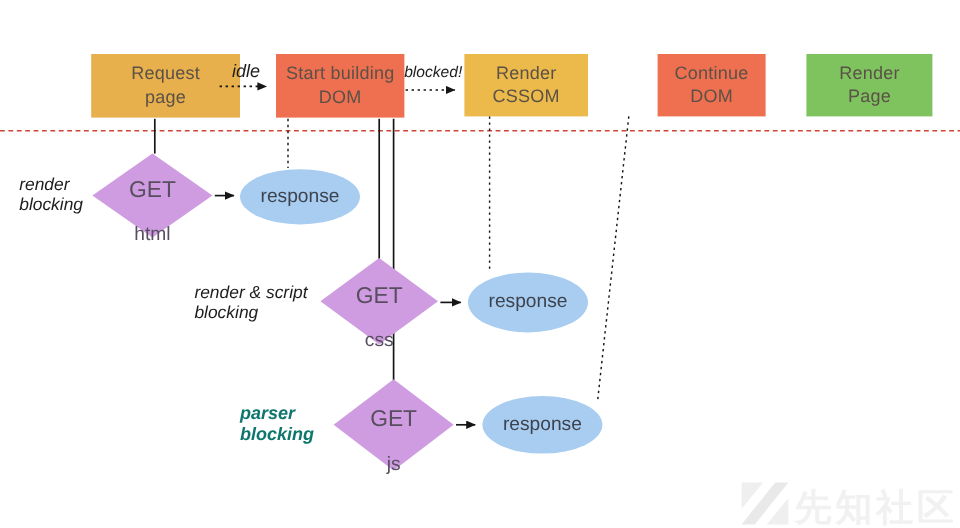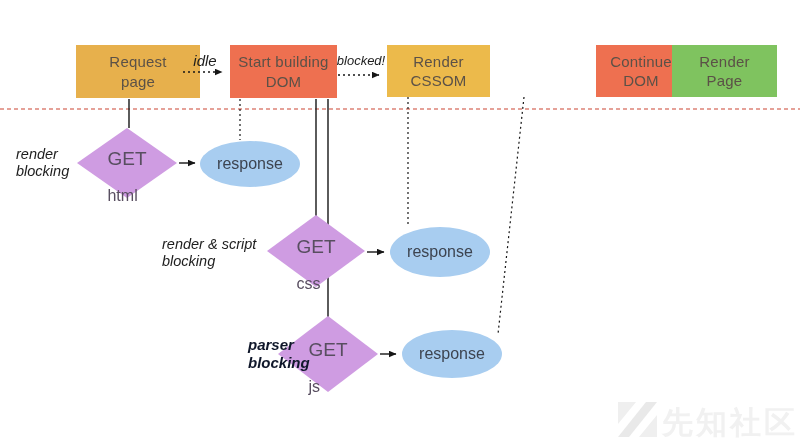--- a/index.html
+++ b/index.html
@@ -3,53 +3,53 @@
 <meta charset="utf-8">
 <style>
   html,body{margin:0;padding:0;}
   body{width:800px;height:440px;background:#ffffff;overflow:hidden;
        font-family:"Liberation Sans", sans-serif;}
   .canvas{position:relative;width:800px;height:440px;background:#fff;}
   .stage-box{position:absolute;display:flex;align-items:center;justify-content:center;
              text-align:center;white-space:pre-line;font-size:15px;line-height:1.3;
              color:#5b5147;letter-spacing:.2px;}
   svg.wires{position:absolute;left:0;top:0;pointer-events:none;}
-  .flabel{position:absolute;transform:translate(-50%,-50%);
+  .flabel{position:absolute;transform:translate(-50%,-50%);text-align:center;
           white-space:pre-line;color:#3e4652;}
   .diamond-text{line-height:1.1;color:#584e60;}
   .diamond-text .verb{display:block;font-size:19px;margin-top:28px;}
   .diamond-text .res{display:block;font-size:16px;}
   .resp-text{font-size:16px;color:#3d4450;}
   .edge-label{font-style:italic;color:#1d1d1d;}
   .idle-label{font-size:15px;}
   .blocked-label{font-size:13px;}
   .side-label{position:absolute;font-style:italic;font-size:14.5px;line-height:1.2;
               color:#1d1d1d;white-space:pre-line;}
-  .parser-label{color:#0f172a;font-weight:bold;font-size:15px;margin-left:48px;}
+  .parser-label{color:#0f766e;font-weight:bold;font-size:15px;}
   .watermark-text{position:absolute;left:662px;top:402px;font-size:31px;
                   letter-spacing:3px;color:#f1f1f1;font-weight:bold;}
 </style>
 </head>
 <body>
 
 <div class="canvas">
 
   <div class="stage-box" style="left: 76px; top: 45px; width: 124px; height: 53px; background: rgb(231, 176, 76);">
     <span>Request
 page</span>
   </div>
   <div class="stage-box" style="left: 230px; top: 45px; width: 107px; height: 53px; background: rgb(238, 112, 80);">
     <span>Start building
 DOM</span>
   </div>
   <div class="stage-box" style="left: 387px; top: 45px; width: 103px; height: 52px; background: rgb(236, 186, 75);">
     <span>Render
 CSSOM</span>
   </div>
-  <div class="stage-box" style="left: 596px; top: 45px; width: 90px; height: 52px; background: rgb(238, 112, 80);">
+  <div class="stage-box" style="left: 548px; top: 45px; width: 90px; height: 52px; background: rgb(238, 112, 80);">
     <span>Continue
 DOM</span>
   </div>
   <div class="stage-box" style="left: 672px; top: 45px; width: 105px; height: 52px; background: rgb(127, 195, 95);">
     <span>Render
 Page</span>
   </div>
 
   <svg class="wires" width="800" height="440" viewBox="0 0 800 440">
     <defs>

